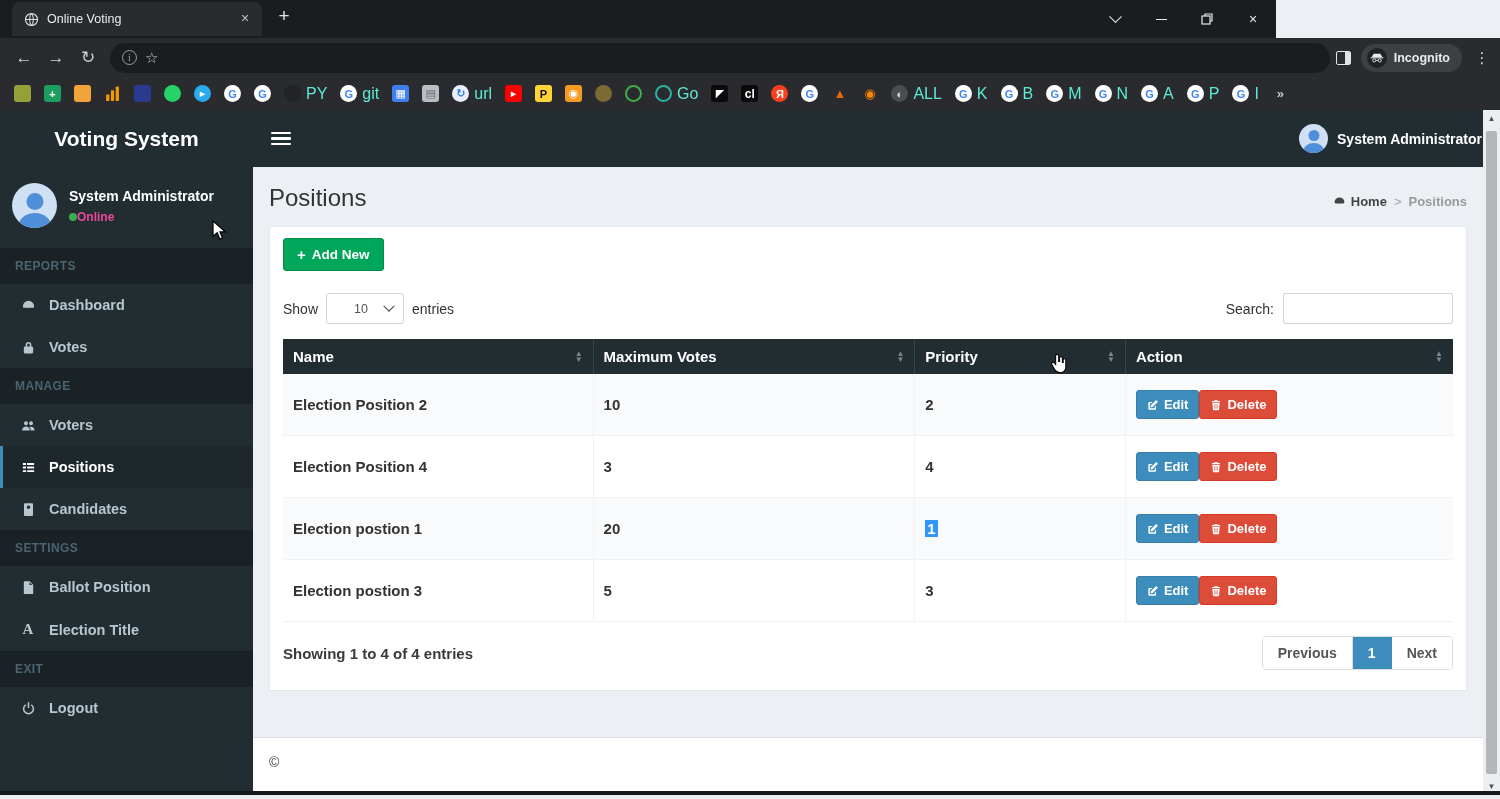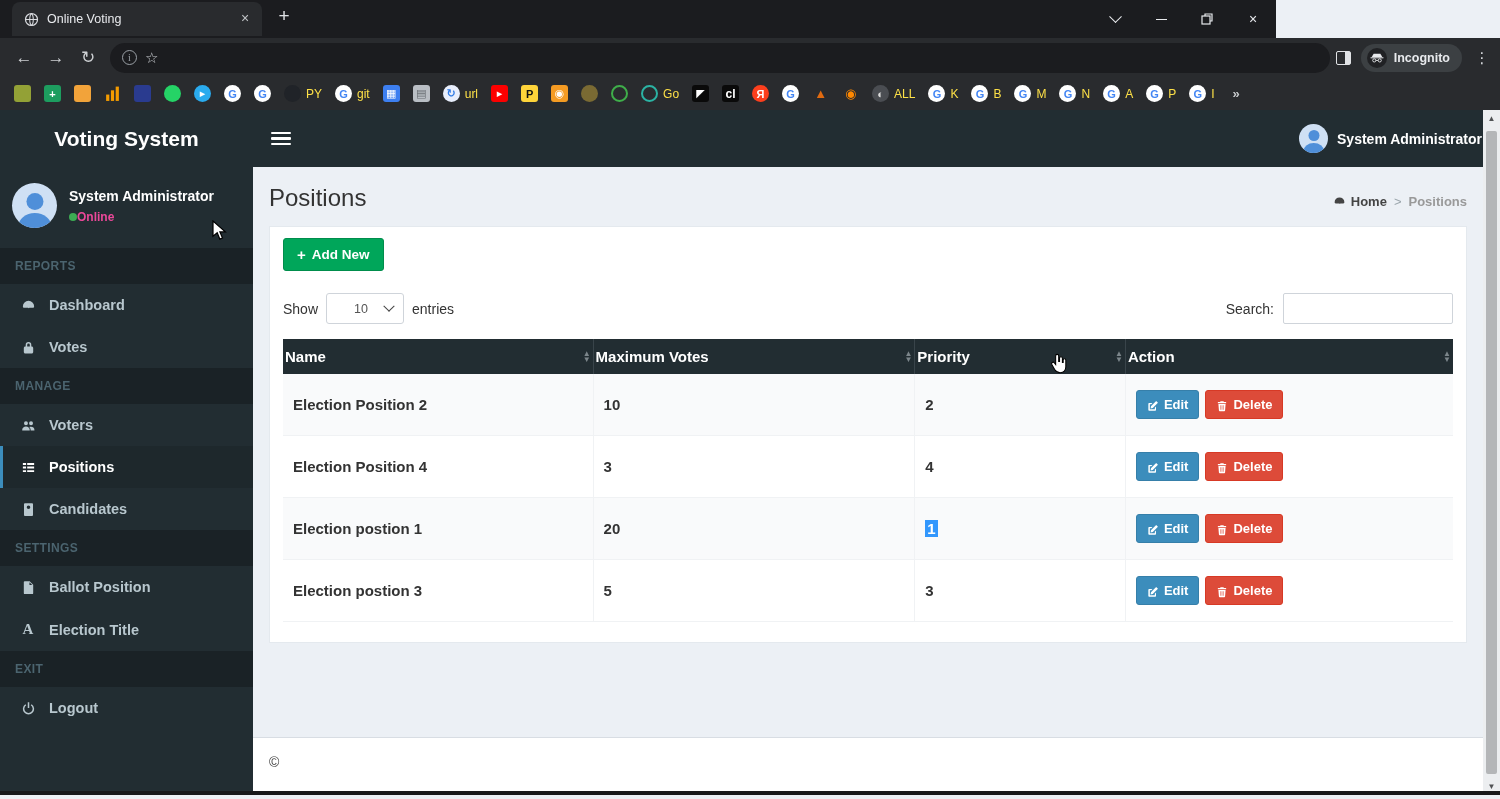--- a/index.html
+++ b/index.html
@@ -28,21 +28,21 @@
   .sidepanel-ic { width:15px; height:14px; border:1.6px solid #e1e3e6; border-radius:2px; position:relative; }
   .sidepanel-ic::after { content:""; position:absolute; right:0; top:0; width:5px; height:100%; background:#e1e3e6; }
   .incog-badge { display:flex; align-items:center; gap:7px; background:#3c4043; border-radius:14px; height:28px; padding:0 12px 0 6px; margin-left:10px; }
   .incog-circ { width:20px; height:20px; border-radius:50%; background:#202124; display:flex; align-items:center; justify-content:center; }
   .incog-label { color:#e8eaed; font-size:12.5px; font-weight:bold; }
   .dots-ic { color:#d6d9dc; font-size:15px; letter-spacing:0; margin-left:10px; width:20px; text-align:center; }
 
   .bookmarks { position:absolute; top:77px; left:0; width:1500px; height:33px; background:#292b2e; display:flex; align-items:center; padding:0 14px; gap:13px; overflow:hidden; }
   .bm { display:flex; align-items:center; gap:5px; flex:0 0 auto; }
   .bm-ic { width:17px; height:17px; display:flex; align-items:center; justify-content:center; font-size:11px; font-weight:bold; flex:0 0 auto; }
-  .bm-label { color:#fde047; font-size:12px; }
+  .bm-label { color:#5eead4; font-size:16px; }
 
   
   .app { position:absolute; top:110px; left:0; width:1500px; height:685px; background:#ecf0f5; }
   .bottom-strip { position:absolute; bottom:0; left:0; width:1500px; height:4px; background:#17181a; }
 
   .app-header { position:absolute; top:0; left:0; width:1500px; height:57px; background:#222d32; display:flex; }
   .logo { width:253px; display:flex; align-items:center; justify-content:center; }
   .logo-text { color:#fff; font-size:21px; font-weight:bold; }
   .navbar { flex:1; display:flex; align-items:center; padding:0 18px; }
   .hamburger { width:20px; display:flex; flex-direction:column; gap:3px; }
@@ -82,32 +82,32 @@
 
   .dt-toolbar { display:flex; align-items:center; margin:22px 0 15px 0; font-size:14px; color:#333; }
   .show-wrap { display:flex; align-items:center; gap:8px; }
   .fake-select { width:78px; height:31px; border:1px solid #cfd4da; border-radius:3px; display:flex; align-items:center; padding:0 10px; font-size:12.5px; color:#555; position:relative; background:#fff; }
   .fake-select .val { flex:1; text-align:center; }
   .fake-select .sel-chev { width:8px; height:8px; border-right:1.8px solid #444; border-bottom:1.8px solid #444; transform:rotate(45deg) translate(-2px,-2px); }
   .search-wrap { margin-left:auto; display:flex; align-items:center; gap:9px; }
   .search-input { width:170px; height:31px; border:1px solid #cfd4da; border-radius:2px; padding:0 8px; font-size:14px; }
 
   table.dt { width:100%; border-collapse:collapse; }
-  table.dt th { background:#222d32; color:#fff; text-align:left; font-size:15px; padding:9px 2px; border-right:1px solid #39444a; position:relative; }
+  table.dt th { background:#222d32; color:#fff; text-align:left; font-size:15px; padding:9px 10px; border-right:1px solid #39444a; position:relative; }
   table.dt th:last-child { border-right:none; }
   .th-inner { display:flex; align-items:center; }
   .sort-ic { margin-left:auto; display:flex; flex-direction:column; line-height:6px; color:#7c868b; font-size:8px; }
   table.dt td { font-size:15px; font-weight:bold; color:#333; padding:16px 10px; border-bottom:1px solid #f0f2f4; border-left:1px solid #f0f2f4; }
   table.dt td:first-child { border-left:none; }
   table.dt tr:nth-child(odd) td { background:#f9fafb; }
   .pri-sel { background:#3297fd; color:#fff; padding:0 2px; }
 
-  .btn-edit,.btn-del { display:inline-flex; align-items:flex-end; gap:5px; color:#fff; font-size:13px; font-weight:bold; padding:6px 10px; border-radius:3px; border:1px solid transparent; }
+  .btn-edit,.btn-del { display:inline-flex; align-items:center; gap:5px; color:#fff; font-size:13px; font-weight:bold; padding:6px 10px; border-radius:3px; border:1px solid transparent; }
   .btn-edit { background:#3c8dbc; border-color:#367fa9; }
-  .btn-del { background:#dd4b39; border-color:#d73925; margin-left:6px; }
+  .btn-del { background:#dd4b39; border-color:#d73925; }
   .btn-edit svg,.btn-del svg { width:12px; height:12px; fill:#fff; }
 
   .dt-footer { display:flex; align-items:center; margin-top:14px; }
   .dt-summary { font-size:15px; font-weight:bold; color:#3a3a3a; }
   .paginate { margin-left:auto; display:flex; border:1px solid #ddd; border-radius:4px; overflow:hidden; }
   .page-btn { font-size:14px; font-weight:bold; padding:8px 15px; background:#fff; color:#555; border-right:1px solid #ddd; }
   .page-btn.active { background:#3c8dbc; color:#fff; border-color:#3c8dbc; }
   .page-btn:last-child { border-right:none; }
 
   .main-footer { position:absolute; left:0; bottom:4px; width:1230px; height:54px; background:#fff; border-top:1px solid #d8dde3; padding:16px; font-size:14px; color:#444; }
@@ -556,20 +556,28 @@
                     <svg viewBox="0 0 16 16">
                       <path d="M6 1.6h4l.5 1h3v1.6H2.5V2.6h3zM3.2 5.4h9.6l-.7 8.6c0 .5-.5.9-1 .9H4.9c-.5 0-1-.4-1-.9zM6 7v6h1.1V7zm2.9 0v6H10V7z"></path>
                     </svg>
                   </span>
                   <span>Delete</span>
                 </button></td>
             </tr>
           </tbody>
       </table>
 
+      <div class="dt-footer">
+        <span class="dt-summary">Showing 1 to 4 of 4 entries</span>
+        <div class="paginate">
+          <span class="page-btn">Previous</span>
+          <span class="page-btn active">1</span>
+          <span class="page-btn">Next</span>
+        </div>
+      </div>
     </div>
 
     <div class="main-footer">
       <span>©</span>
     </div>
   </div>
 
   <div class="scrollbar">
     <span class="sb-arrow">▲</span>
     <span class="sb-thumb"></span>

